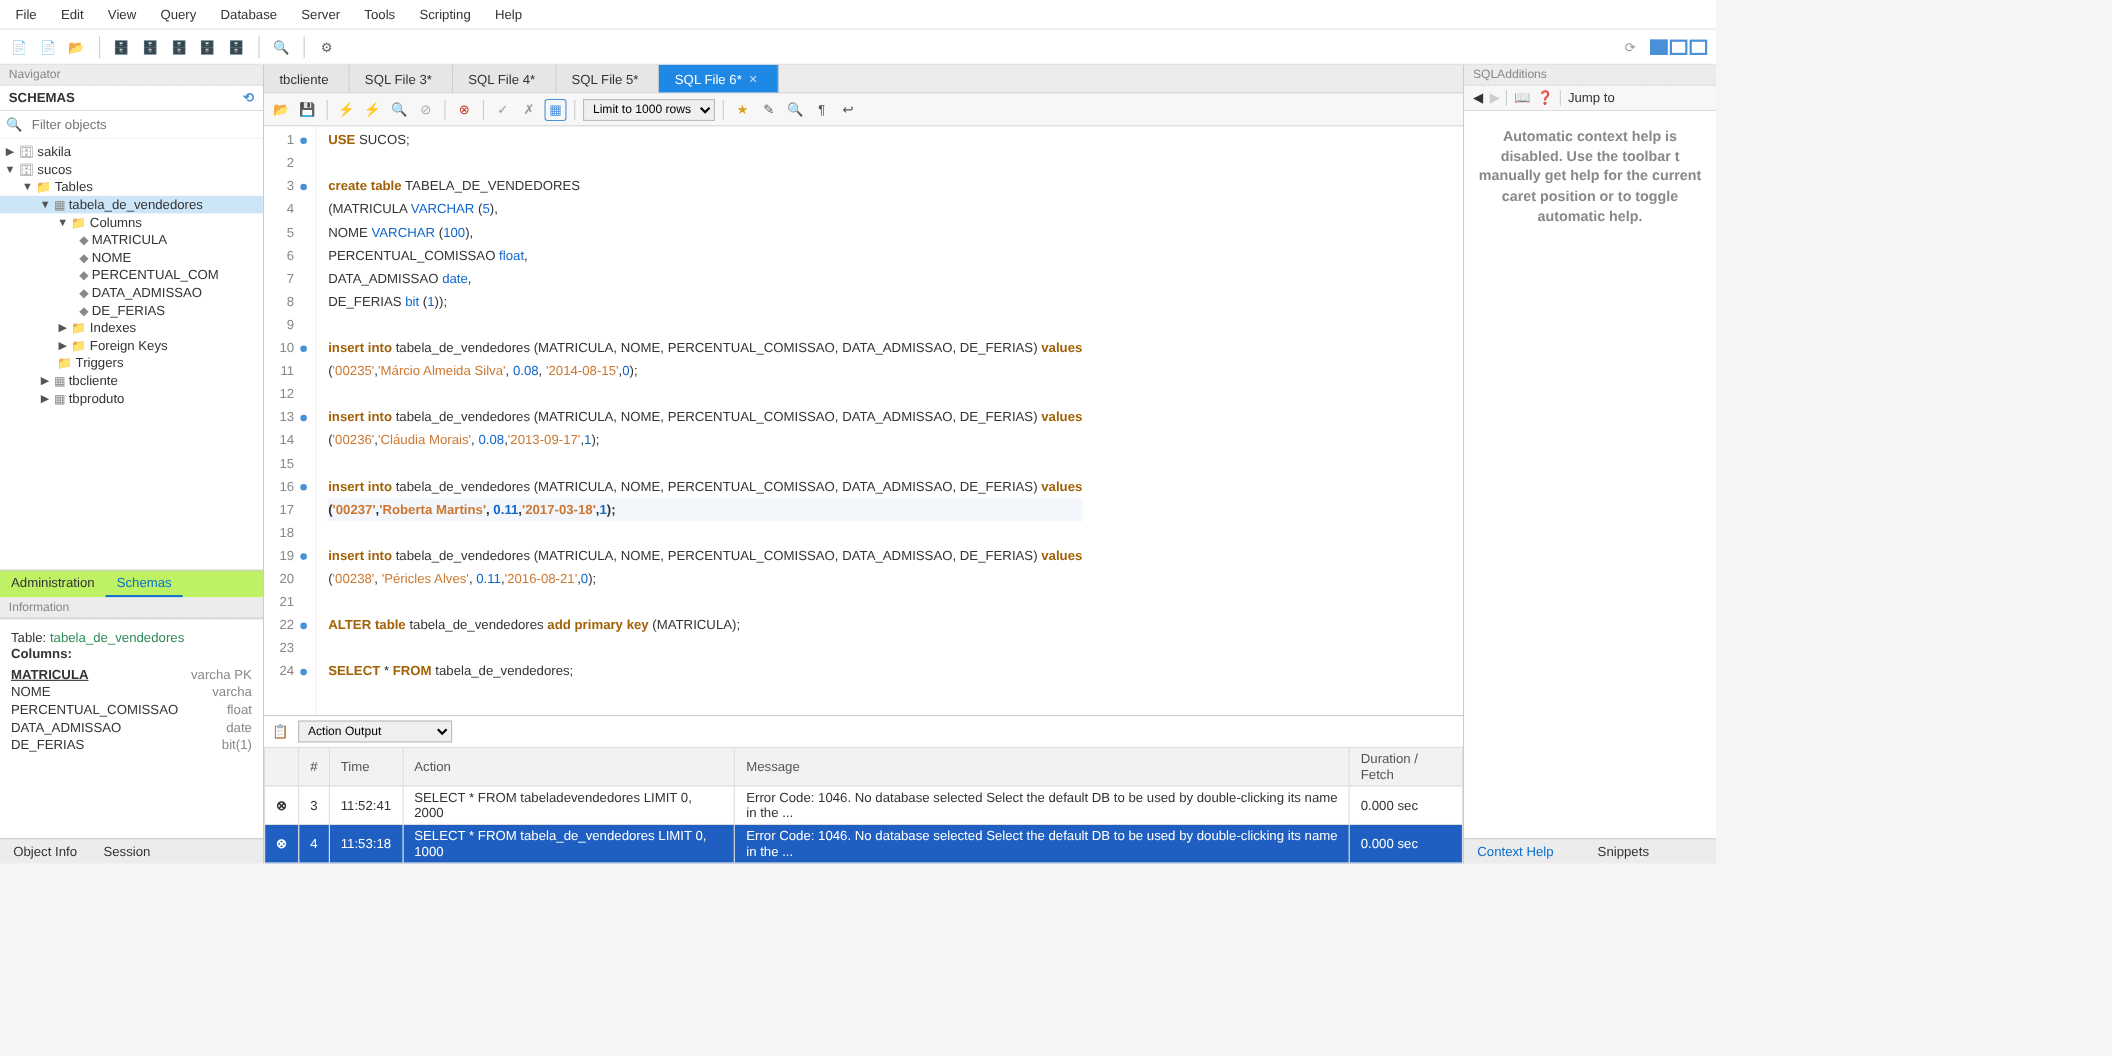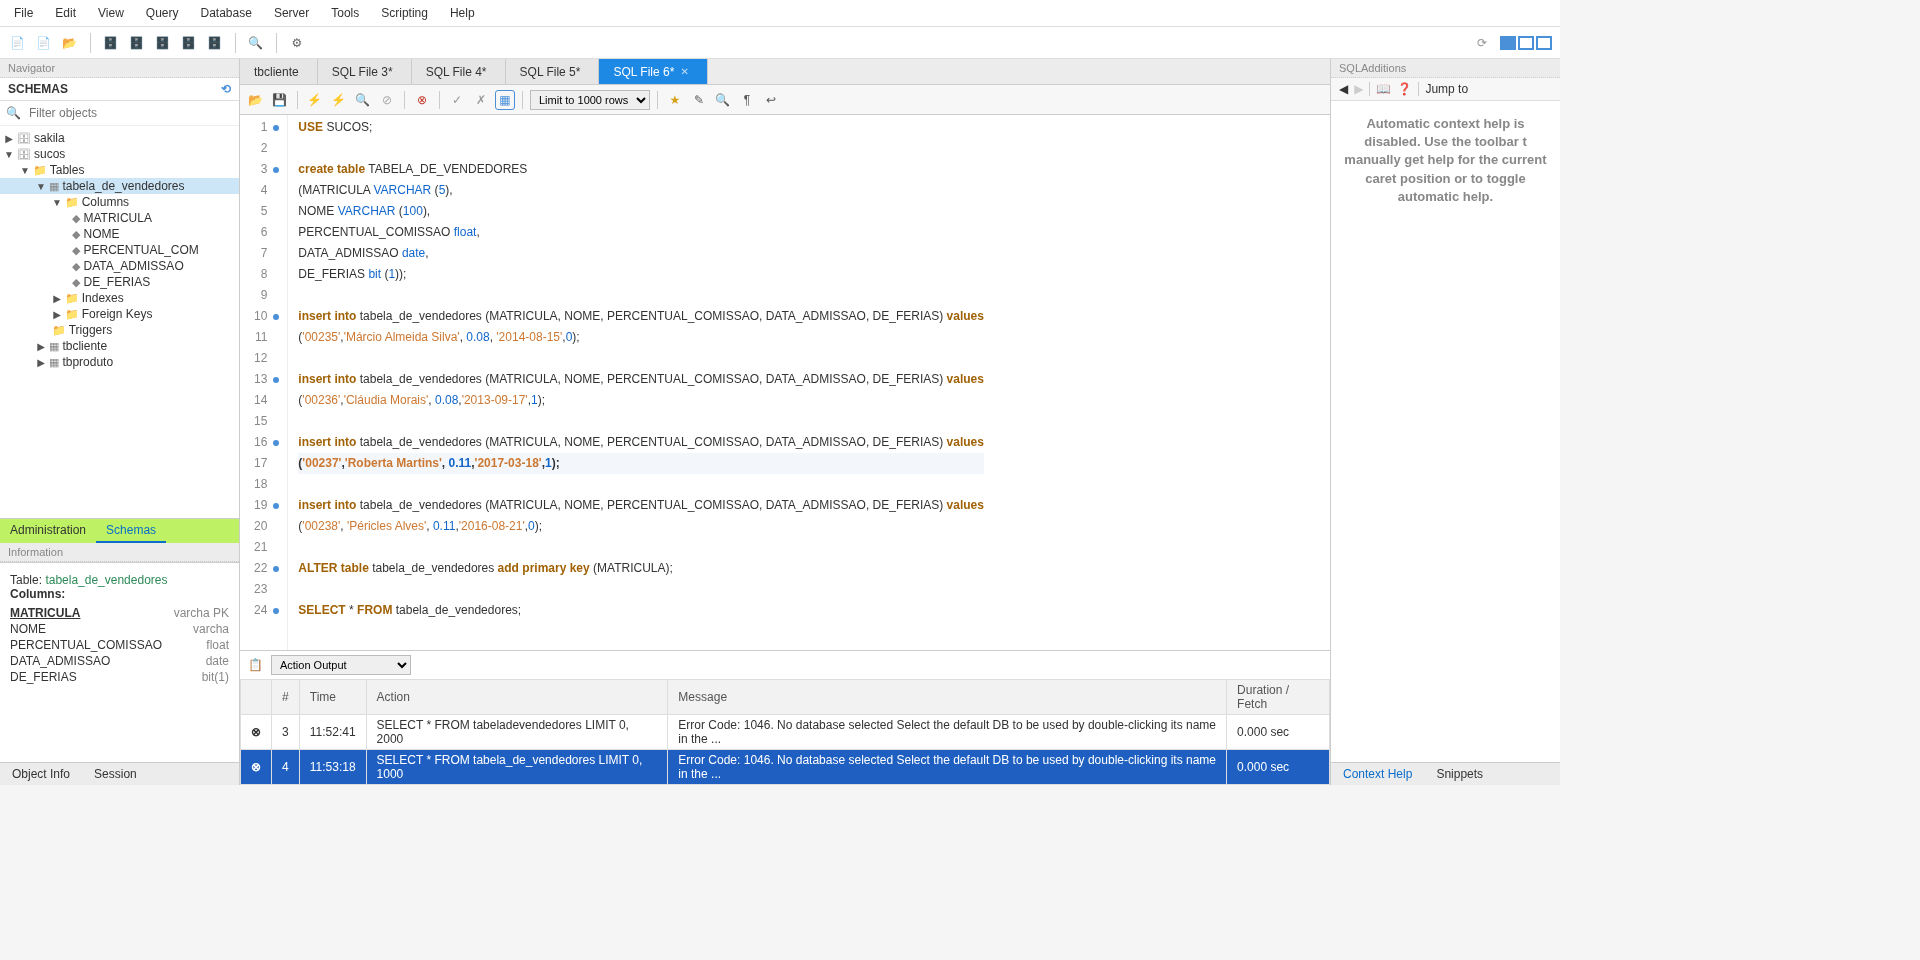--- a/index.html
+++ b/index.html
@@ -69,21 +69,21 @@
 .output-table { width: 100%; border-collapse: collapse; font-size: 11px; }
 .output-table th { text-align: left; padding: 3px 10px; background: #f2f2f2; border: 1px solid #ddd; color: #555; font-weight: normal; }
 .output-table td { padding: 3px 10px; border: 1px solid #ddd; }
 .output-table tr.err td { color: #333; }
 .output-table tr.sel td { background: #1e5fc1; color: #fff; }
 .output-table .stat { color: #d73a49; font-weight: bold; width: 18px; }
 
 .additions { width: 230px; background: #f0f0f0; border-left: 1px solid #ccc; display: flex; flex-direction: column; }
 .additions-toolbar { display: flex; align-items: center; gap: 6px; padding: 4px 8px; background: #f7f7f7; border-bottom: 1px solid #ddd; font-size: 11px; }
 .additions-body { flex: 1; background: #fff; padding: 14px 10px; text-align: center; color: #888; font-weight: bold; font-size: 13px; line-height: 1.4; }
-.additions-tabs { display: flex; border-top: 1px solid #ccc; background: #ececec; }
+.additions-tabs { display: flex; border-top: 1px solid #ccc; background: #ececec; gap: 16px; }
 .additions-tabs div { padding: 4px 12px; }
 .additions-tabs .active { color: #0a6ecb; }
 </style>
 </head>
 <body>
 
 <div class="menubar" id="menubar">
     <span>File</span>
     <span>Edit</span>
     <span>View</span>

